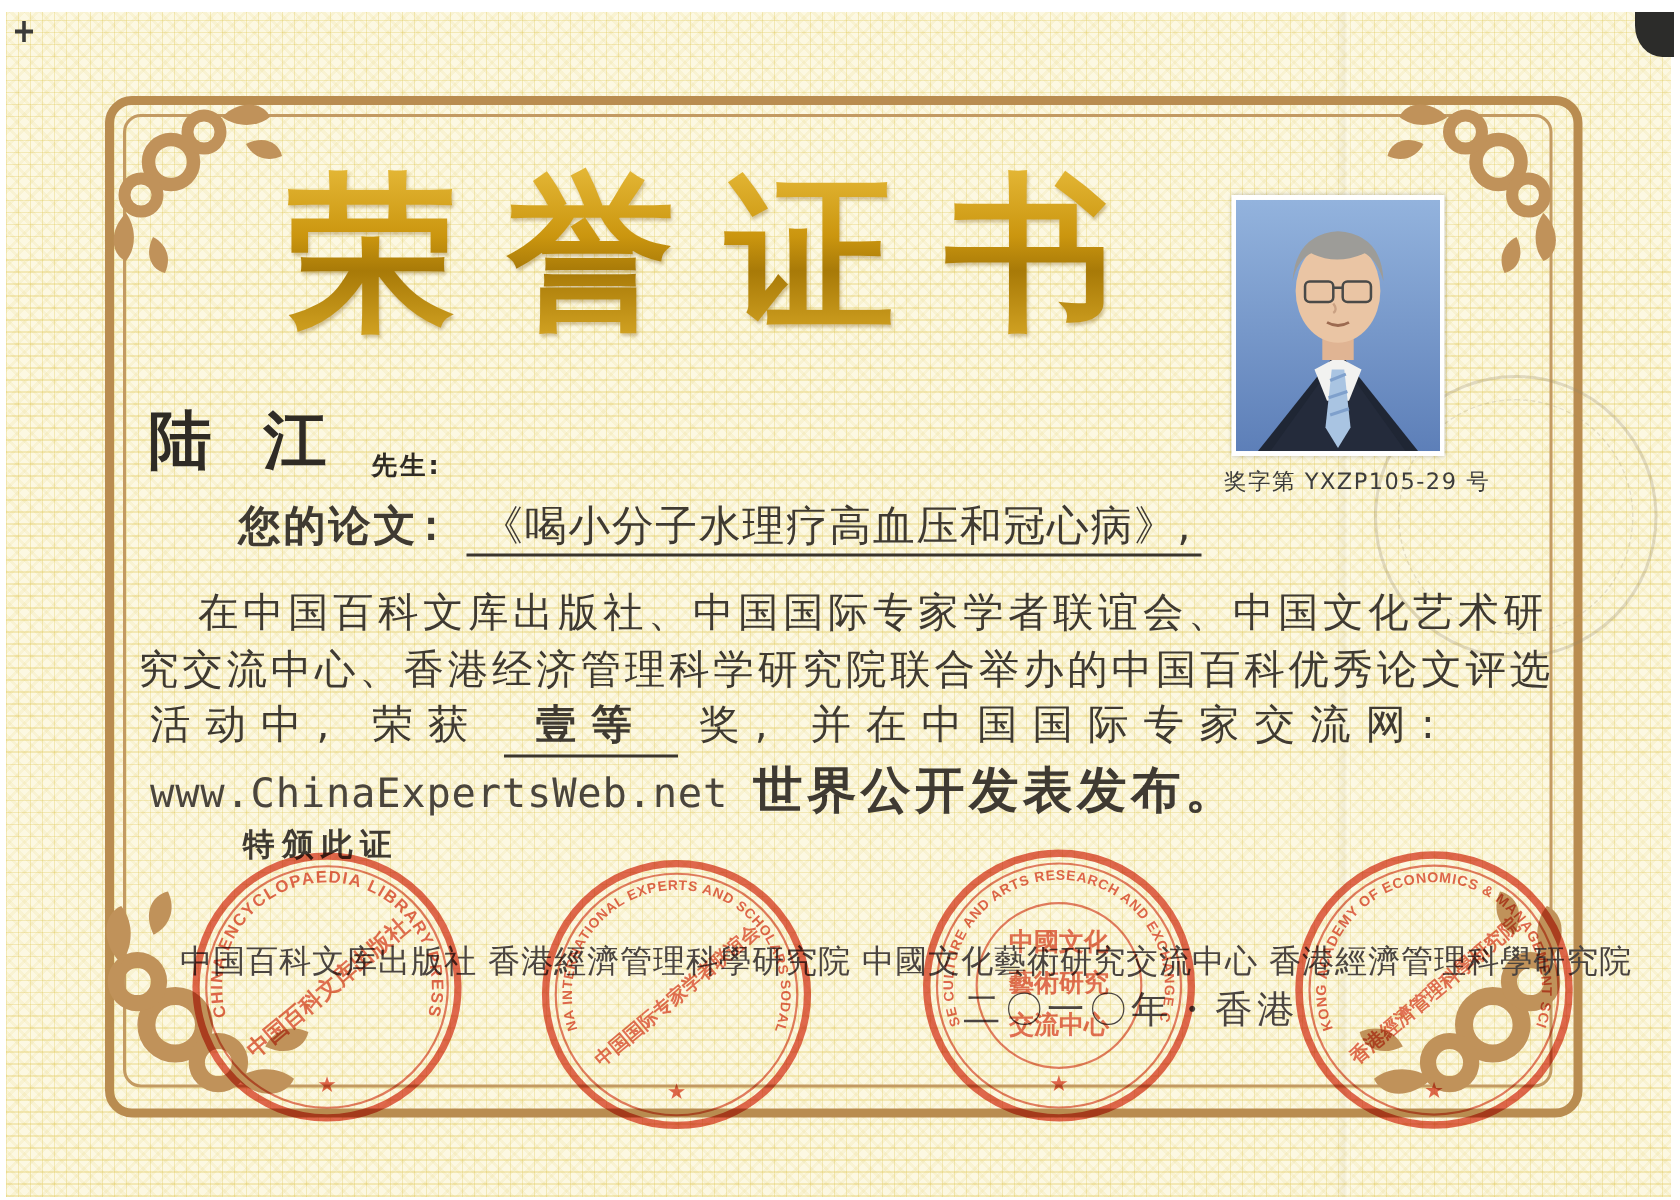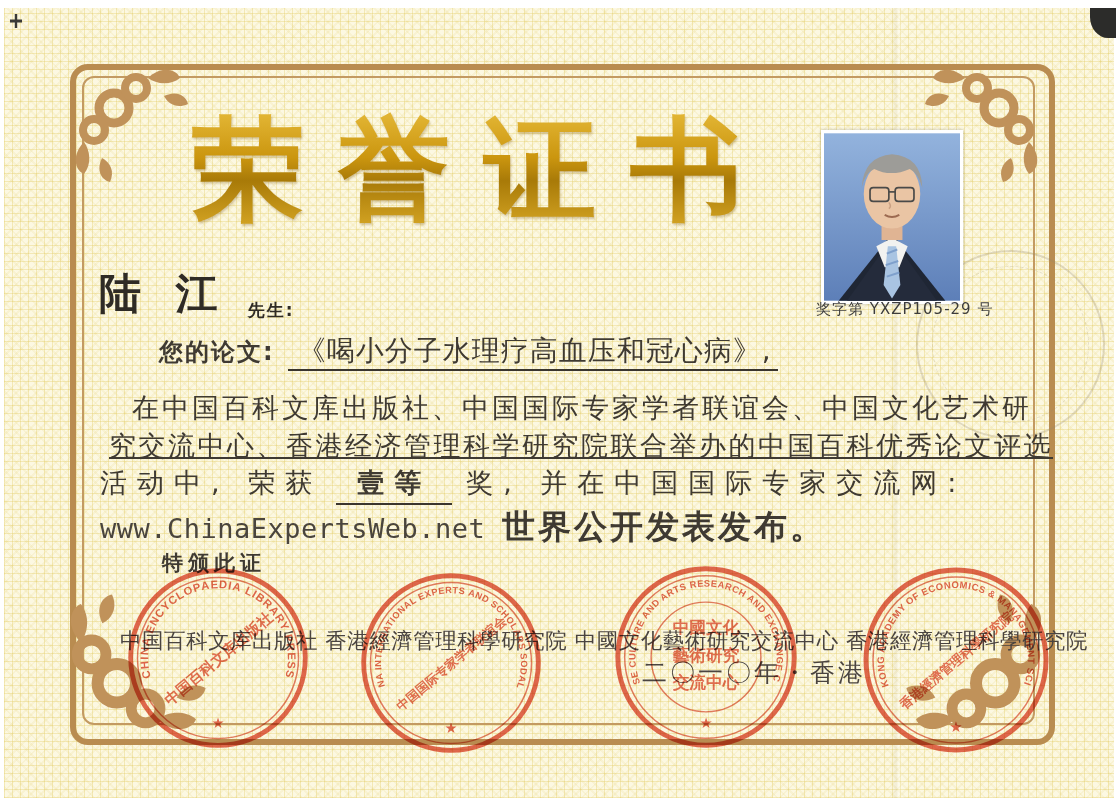--- a/index.html
+++ b/index.html
@@ -25,34 +25,34 @@
   .title{position:absolute;left:100px;top:88px;width:760px;text-align:center;
     font-family:"DejaVu Serif",serif;font-weight:bold;font-size:112px;line-height:1.3;
     letter-spacing:34px;white-space:nowrap;
     background:linear-gradient(180deg,#ecc243 0%,#cb960f 42%,#a87a08 58%,#e2b22c 100%);
     -webkit-background-clip:text;background-clip:text;color:transparent;
     filter:drop-shadow(1px 2px 1px rgba(120,80,0,.30));}
   
   .photo{position:absolute;left:817px;top:122px;width:136px;height:168px;
     background:#fff;padding:3px;box-shadow:0 0 3px rgba(0,0,0,.25);}
   .photo svg{display:block;width:100%;height:100%;}
-  .photo-caption{position:absolute;left:812px;top:292px;width:220px;
+  .photo-caption{position:absolute;left:812px;top:304px;width:220px;
     font-size:15px;color:#3c3c3c;letter-spacing:1px;white-space:nowrap;}
   
   .ink{color:#3f3a32;}
   .recipient{position:absolute;left:95px;top:258px;display:flex;align-items:flex-end;gap:20px;}
   .recipient .name{font-size:42px;font-weight:bold;letter-spacing:10px;color:#2f2b25;}
   .recipient .honorific{font-size:17px;font-weight:bold;color:#2f2b25;letter-spacing:2px;}
   .paper-line{position:absolute;left:155px;top:324px;white-space:nowrap;}
-  .paper-line .label{font-size:24px;font-weight:bold;letter-spacing:2px;}
+  .paper-line .label{font-size:28px;font-weight:bold;letter-spacing:2px;font-family:Liberation Mono, monospace;}
   .paper-line .ptitle{font-size:28px;letter-spacing:1px;border-bottom:2px solid #3a352d;
     padding:0 6px 2px 10px;margin-left:8px;}
   .bline{position:absolute;white-space:nowrap;font-size:27px;}
   .b1{left:128px;top:382px;letter-spacing:3px;}
-  .b2{left:105px;top:420px;letter-spacing:2.5px;text-decoration:underline;}
+  .b2{left:88px;top:420px;letter-spacing:2.5px;}
   .b3{left:96px;top:457px;letter-spacing:10px;}
   .award{display:inline-block;min-width:96px;text-align:center;font-weight:bold;
     border-bottom:2px solid #3a352d;padding:0 10px 2px 10px;margin:0 14px;}
   .b4{left:96px;top:497px;}
   .b4 .url{font-family:"DejaVu Sans Mono",monospace;font-size:27px;letter-spacing:.5px;color:#4a453d;}
   .b4 .pub{font-size:33px;font-weight:bold;letter-spacing:3px;margin-left:8px;}
   .closing{position:absolute;left:158px;top:541px;font-size:21px;font-weight:bold;letter-spacing:5px;}
   
   .issuers{position:absolute;left:116px;top:618px;width:940px;font-size:21.5px;
     letter-spacing:.5px;color:#4a4440;white-space:nowrap;}

